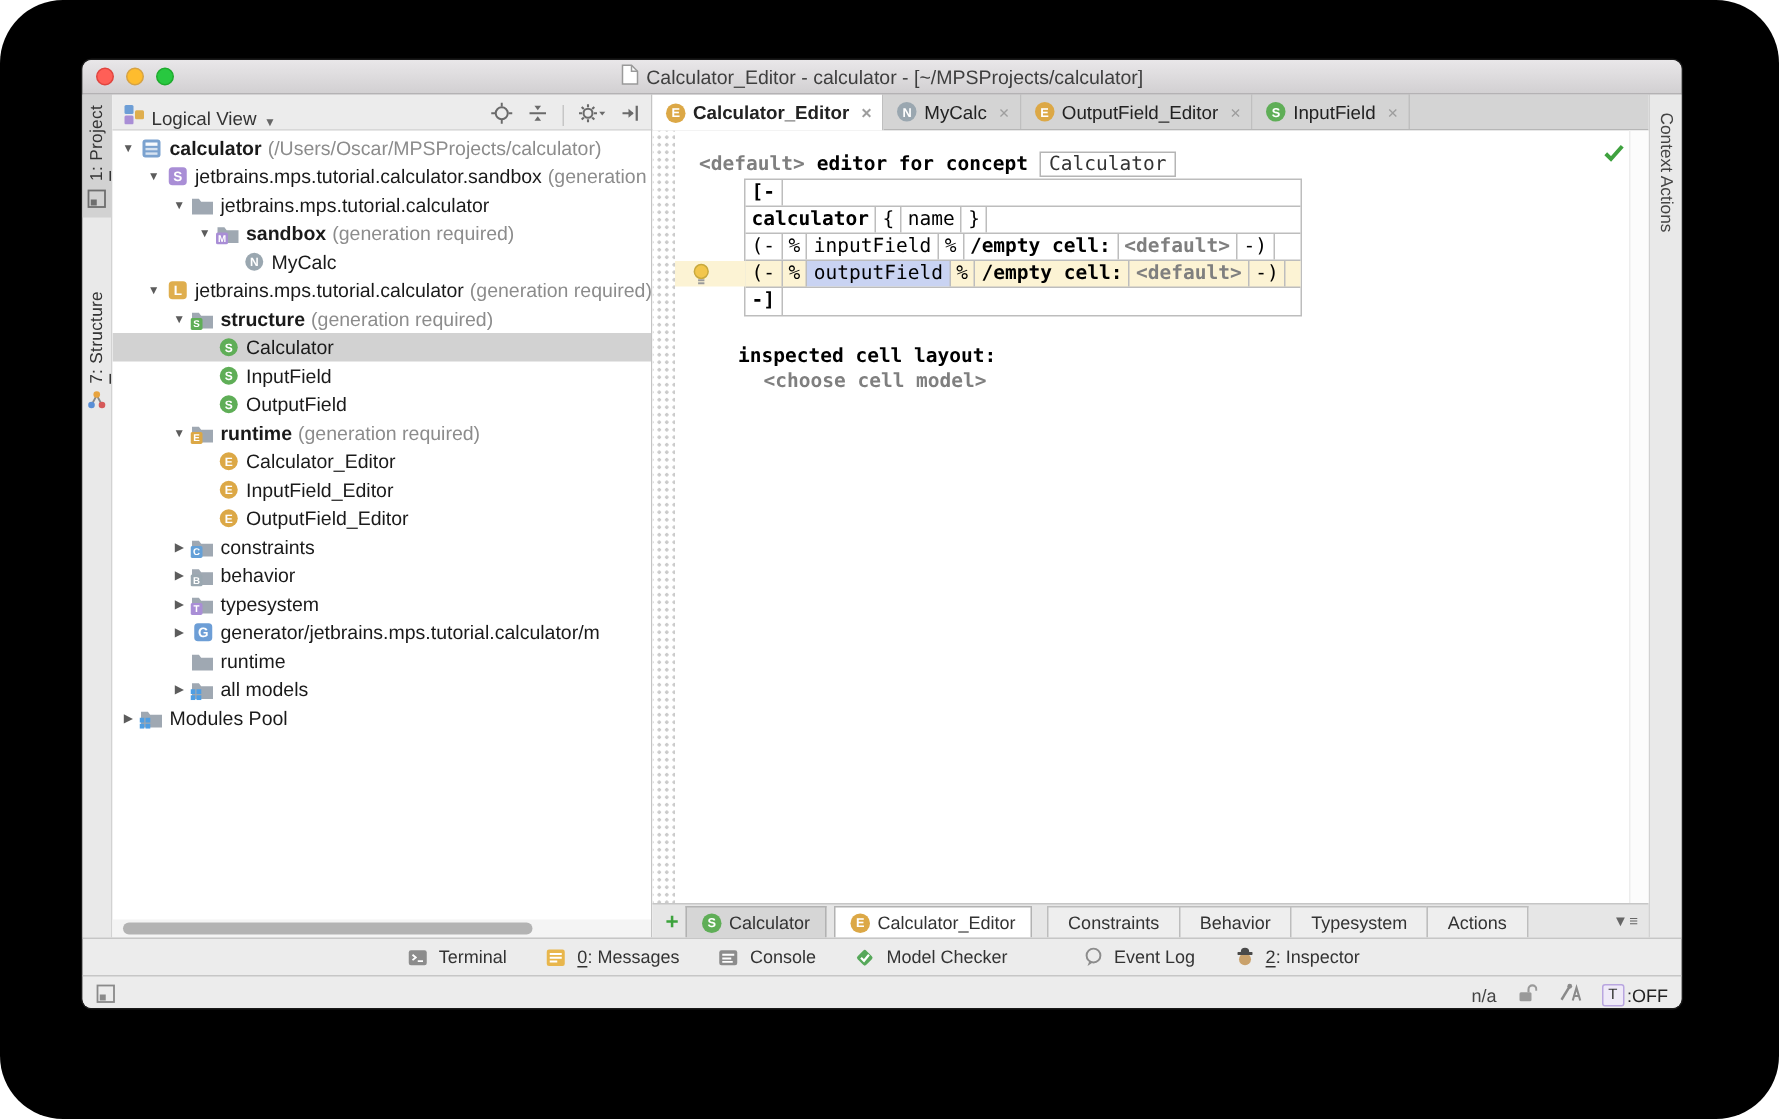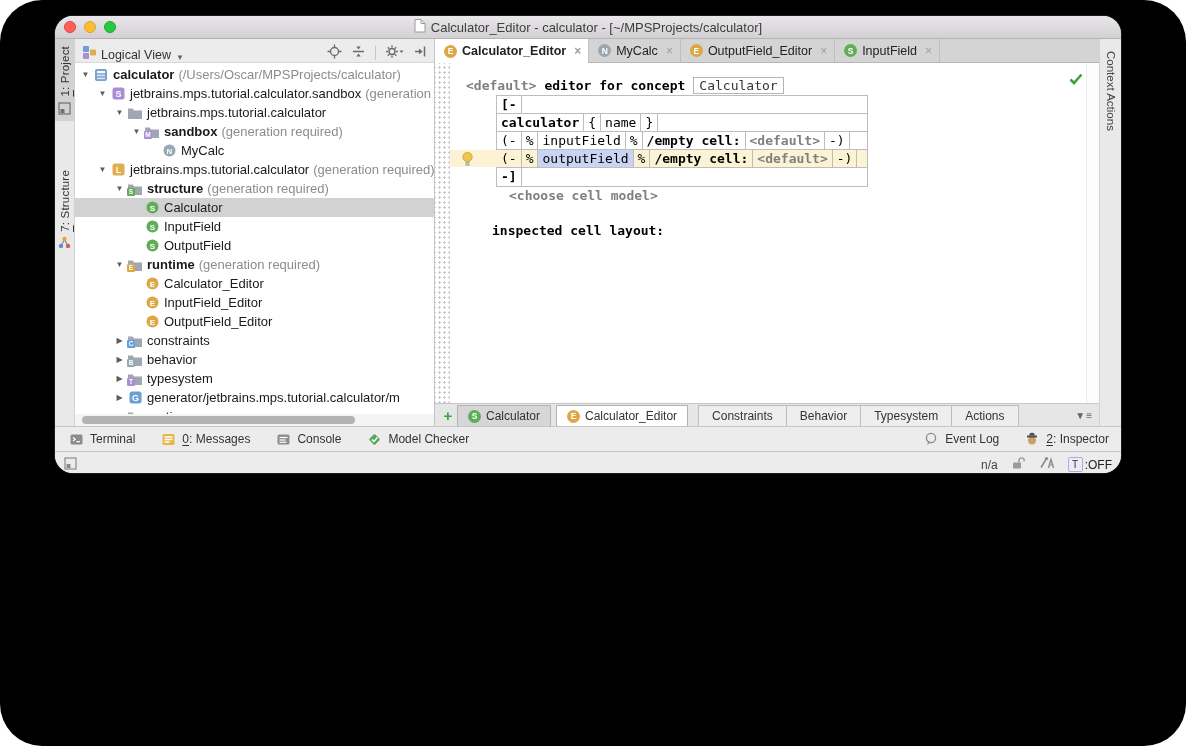--- a/index.html
+++ b/index.html
@@ -1,18 +1,18 @@
 <!DOCTYPE html>
 <html><head>
 <meta charset="utf-8">
 <style>
   *{box-sizing:border-box;margin:0;padding:0}
   html,body{width:1186px;height:746px;background:#fff;font-family:"Liberation Sans",sans-serif;}
   .screen{position:relative;width:1186px;height:746px;background:#000;border-radius:42px;overflow:hidden}
-  .window{position:absolute;left:55px;top:16px;width:1066px;height:457px;background:#ececec;border-radius:18px;overflow:hidden;display:flex;flex-direction:column;box-shadow:0 0 0 1px #1a1a1a}
+  .window{position:absolute;left:55px;top:40px;width:1066px;height:632px;background:#ececec;border-radius:6px;overflow:hidden;display:flex;flex-direction:column;box-shadow:0 0 0 1px #1a1a1a}
   
   .titlebar{flex:none;height:23px;background:linear-gradient(#e9e7e9,#d2d0d2);border-bottom:1px solid #b4b2b4;position:relative;display:flex;align-items:center}
   .traffic{position:absolute;left:9px;top:5px;display:flex;gap:8px}
   .tl{width:12px;height:12px;border-radius:50%;display:inline-block}
   .tl.red{background:#ff5f57;border:1px solid #e0443e}
   .tl.yellow{background:#febc2e;border:1px solid #d6a243}
   .tl.green{background:#28c840;border:1px solid #1eab2d}
   .title-center{margin:0 auto;display:flex;align-items:center;gap:5px;font-size:13px;color:#3e3e3e}
   
   .main-row{flex:1;display:flex;min-height:0;background:#fff}
@@ -73,21 +73,21 @@
   
   .aspect-bar{flex:none;height:23px;background:#e6e6e6;border-top:1px solid #c6c6c6;display:flex;align-items:flex-end;padding:0 6px 0 4px;font-size:12px;color:#333}
   .plus{color:#3da33d;font-size:15px;font-weight:bold;width:18px;text-align:center;align-self:center}
   .atabs{display:flex;align-items:flex-end;height:100%}
   .atab{display:flex;align-items:center;gap:5px;height:21px;padding:0 10px;border:1px solid #b2b2b2;border-bottom:none;background:#d6d6d6;margin-right:5px;cursor:default}
   .atab.active{background:#fff}
   .atab.plain{background:#eeeeee;border:1px solid #bdbdbd;border-bottom:none;margin-right:0;margin-left:-1px;padding:0 13px}
   .atab.plain.first-plain{margin-left:5px}
   .hidden-tabs{margin-left:auto;color:#666;font-size:10px;align-self:center;letter-spacing:1px}
   
-  .toolwindow-bar{flex:none;height:25px;background:#ececec;border-top:1px solid #c6c6c6;display:flex;align-items:center;justify-content:space-between;padding:0 12px;font-size:12px;color:#333}
+  .toolwindow-bar{flex:none;height:25px;background:#ececec;border-top:1px solid #c6c6c6;display:flex;align-items:center;justify-content:center;padding:0 12px;font-size:12px;color:#333}
   .tw-group{display:flex;align-items:center}
   .tw-item{display:flex;align-items:center;gap:5px;margin-right:24px;cursor:default}
   .tw-group.right .tw-item{margin-right:0;margin-left:24px}
   
   .status-bar{flex:none;height:22px;background:#ececec;border-top:1px solid #c6c6c6;display:flex;align-items:flex-end;justify-content:space-between;padding:0 9px;font-size:12px;color:#444}
   .sb-right{display:flex;align-items:center;gap:13px}
   .tbadge{display:inline-flex;align-items:center;justify-content:center;width:15px;height:15px;border:1px solid #b9a6e0;background:#efeaf8;border-radius:2px;font-size:10px;color:#333}
   .toff{display:flex;align-items:center;gap:2px;color:#222}
   u{text-underline-offset:2px}
 </style>
@@ -481,22 +481,22 @@
                   <span class="cell s">outputField</span>
                   <span class="cell">%</span>
                   <span class="cell b">/empty cell:</span>
                   <span class="cell d">&lt;default&gt;</span>
                   <span class="cell">-)</span>
                 </div>
                 <div class="cell-row">
                   <span class="cell b">-]</span>
                 </div>
               </div>
+            <div class="line inspected-h">inspected cell layout:</div>
             <div class="line inspected-v">&lt;choose cell model&gt;</div>
-            <div class="line inspected-h">inspected cell layout:</div>
           </div>
           <div class="vscroll-track"></div>
         </div>
         <div class="aspect-bar">
           <span class="plus">+</span>
           <div class="atabs" id="aspect-tabs">
               <div class="atab">
                 <span class="cletter" style="background: rgb(95, 174, 87);">S</span>
                 <span>Calculator</span>
               </div>

